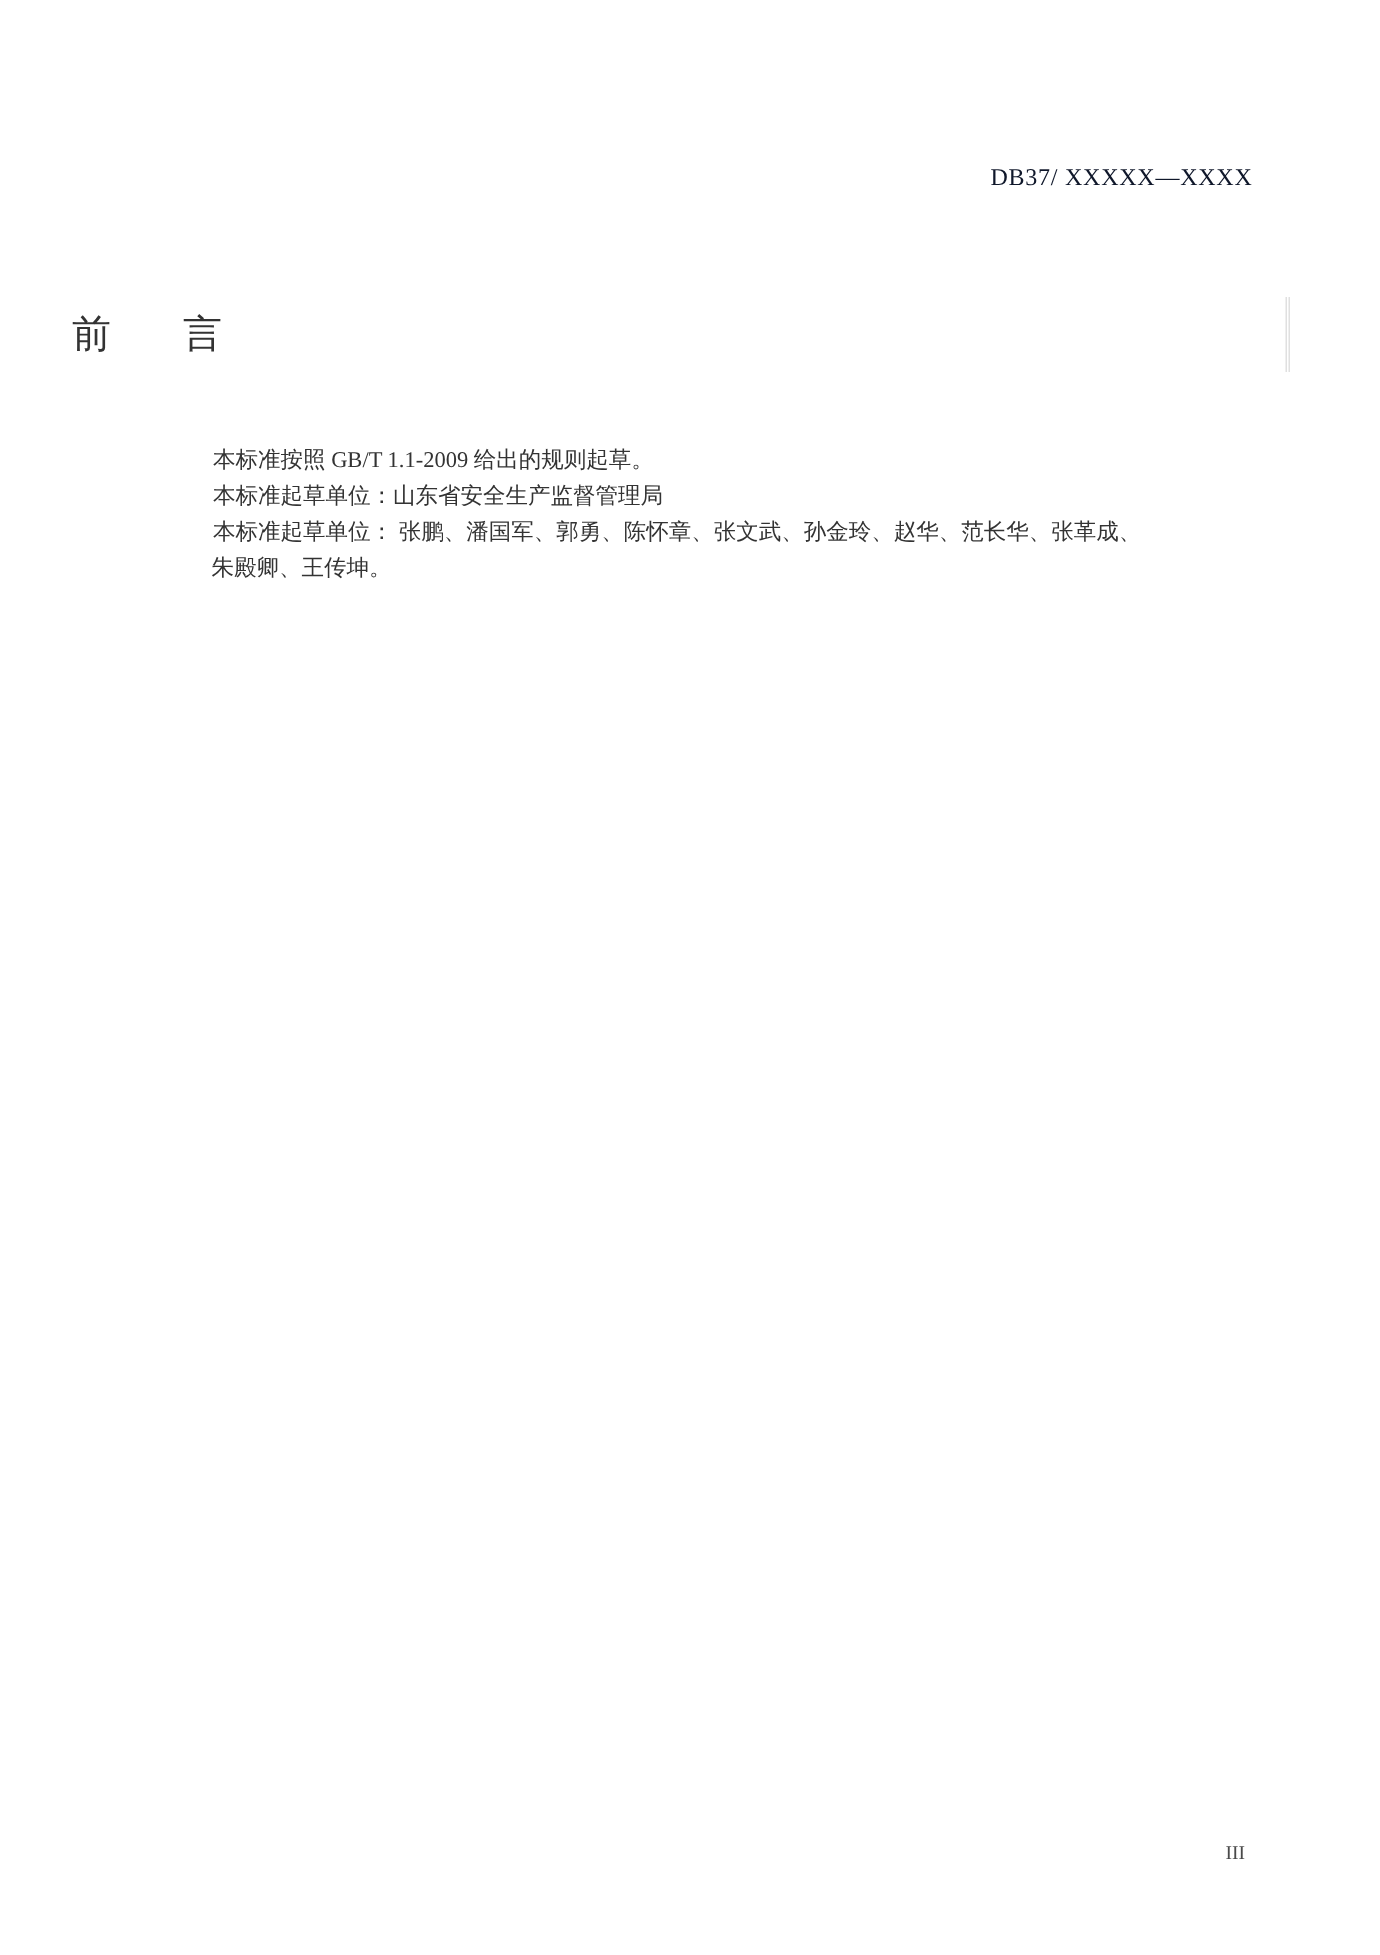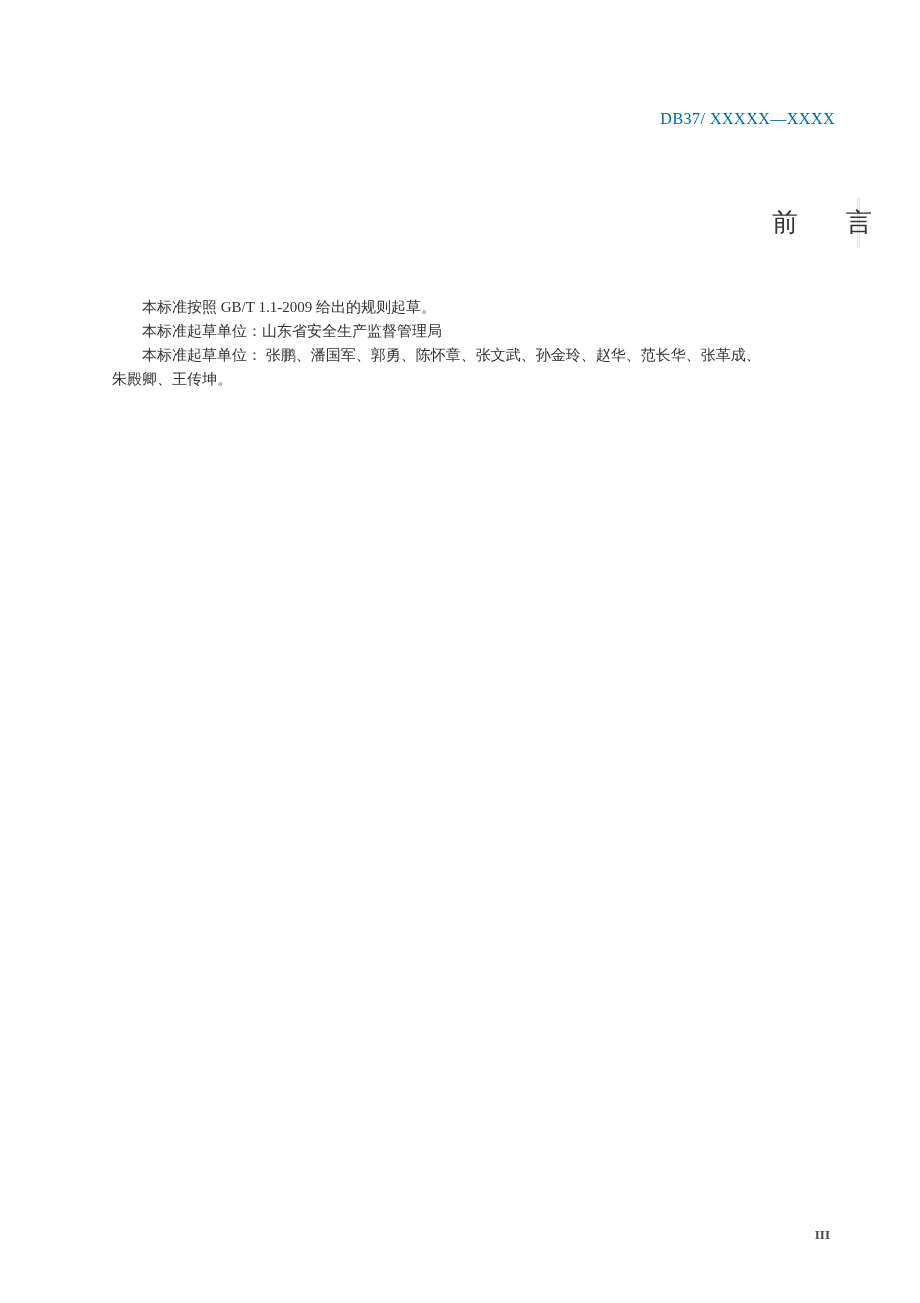--- a/index.html
+++ b/index.html
@@ -13,58 +13,58 @@
       background: #ffffff;
       font-family: "SimSun", "Microsoft YaHei", serif;
       color: #333333;
       position: relative;
     }
     .header-code {
       position: absolute;
       top: 110px;
       right: 85px;
       font-size: 16px;
-      color: #0369a1;
+      color: #0f172a;
       letter-spacing: 0.5px;
     }
     .title {
       position: absolute;
       top: 205px;
       left: 0;
       width: 100%;
-      text-align: right;
+      text-align: left;
       font-size: 26px;
       font-weight: normal;
       color: #333333;
       letter-spacing: 48px;
       padding-left: 48px;
     }
     .content {
       position: absolute;
       top: 295px;
       left: 112px;
       right: 85px;
       font-size: 15px;
       line-height: 24px;
       color: #333333;
     }
     .content p {
       text-indent: 2em;
     }
     .content .last-line {
       text-indent: 0;
+      margin-left: 29px;
     }
     .page-number {
       position: absolute;
       bottom: 60px;
       right: 90px;
       font-size: 13px;
       color: #4a4a4a;
       font-family: "Times New Roman", serif;
-      font-weight: bold;
     }
     .side-mark {
       position: absolute;
       top: 198px;
       right: 60px;
       width: 3px;
       height: 50px;
       border-left: 1px solid #e0e0e0;
       border-right: 1px solid #e0e0e0;
     }

